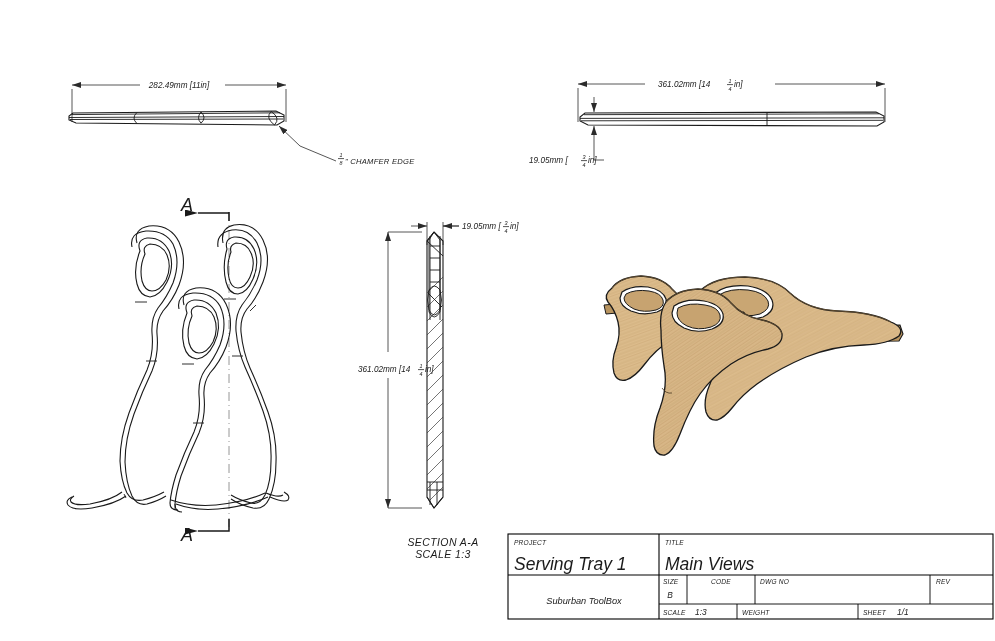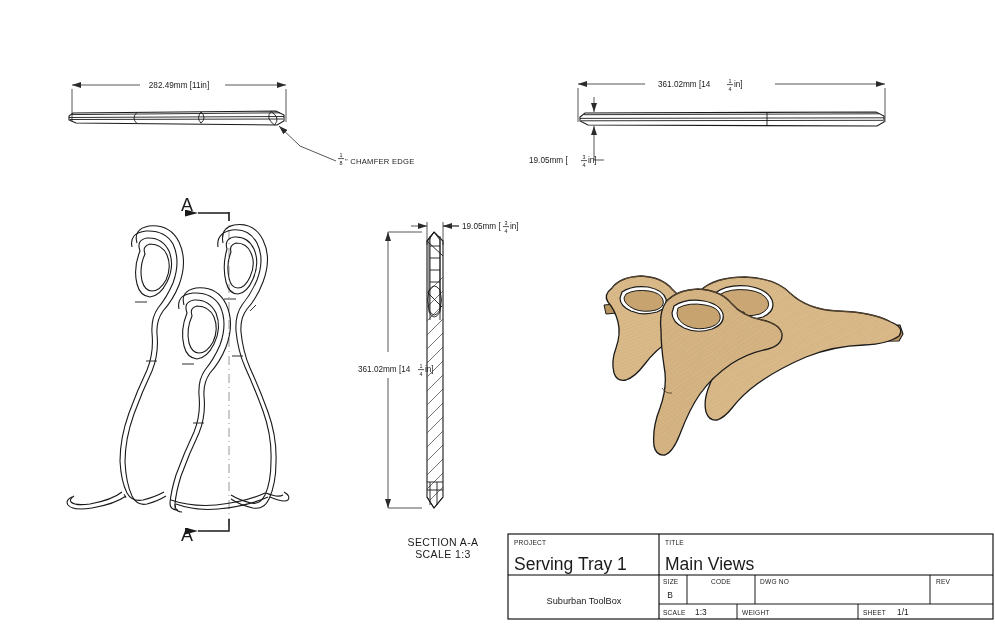--- a/index.html
+++ b/index.html
@@ -13,20 +13,21 @@
     position: relative;
     overflow: hidden;
     font-family: "Liberation Sans", sans-serif;
     color: #000000;
   }
   #sheet {
     position: absolute;
     left: 0; top: 0;
     width: 995px;
     height: 641px;
+    font-style: italic;
   }
   svg { display: block; }
   .ln { stroke: #1a1a1a; fill: none; }
   .thin { stroke-width: 0.9; }
   .med { stroke-width: 1.1; }
   .thick { stroke-width: 1.5; }
   .dim { stroke: #2b2b2b; stroke-width: 0.8; fill: none; }
   .center { stroke: #8a8a8a; stroke-width: 0.9; fill: none;
             stroke-dasharray: 9 4 1 4; }
   .hatch { stroke: #3a3a3a; stroke-width: 0.7; fill: none; }

